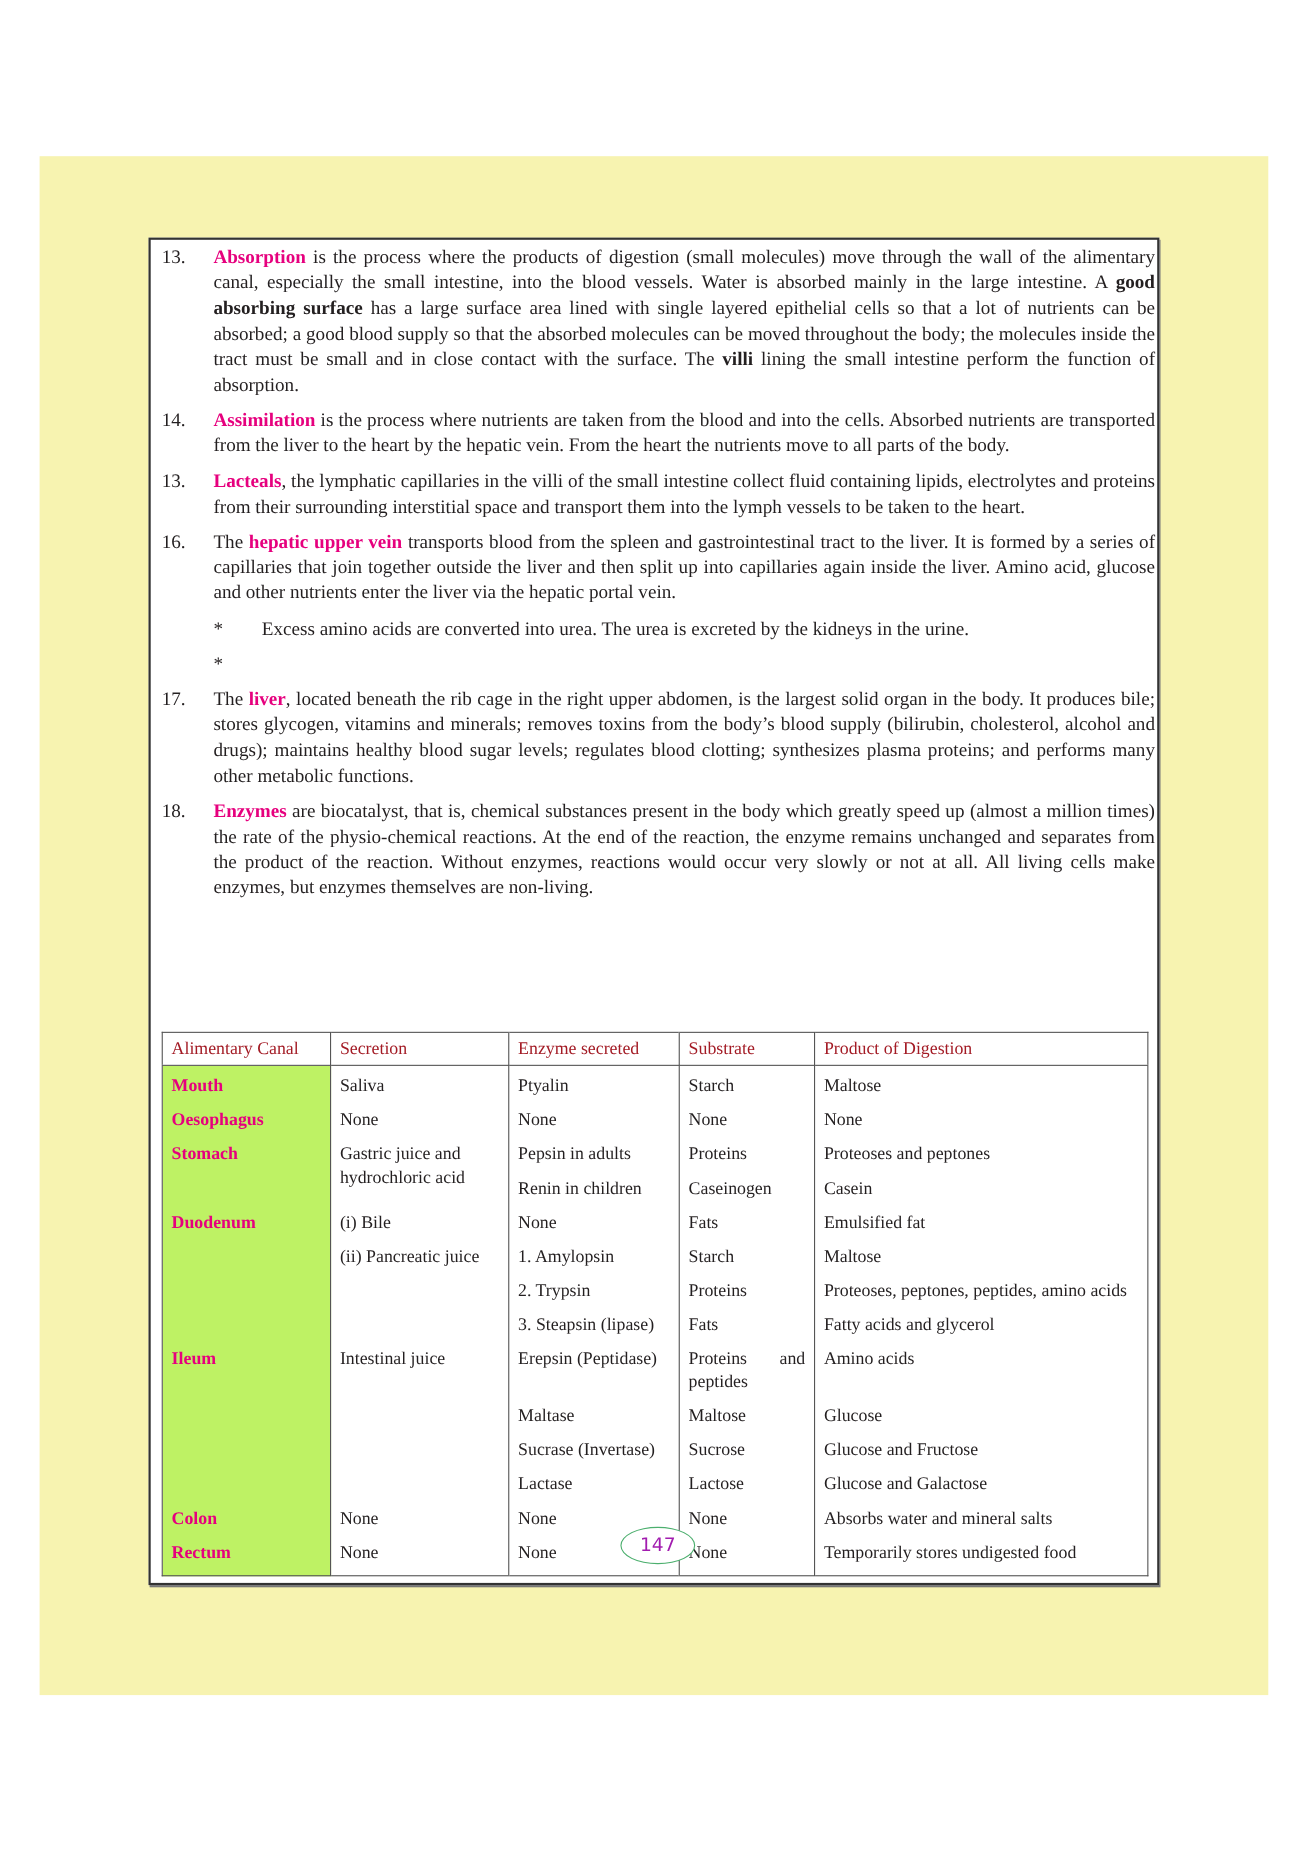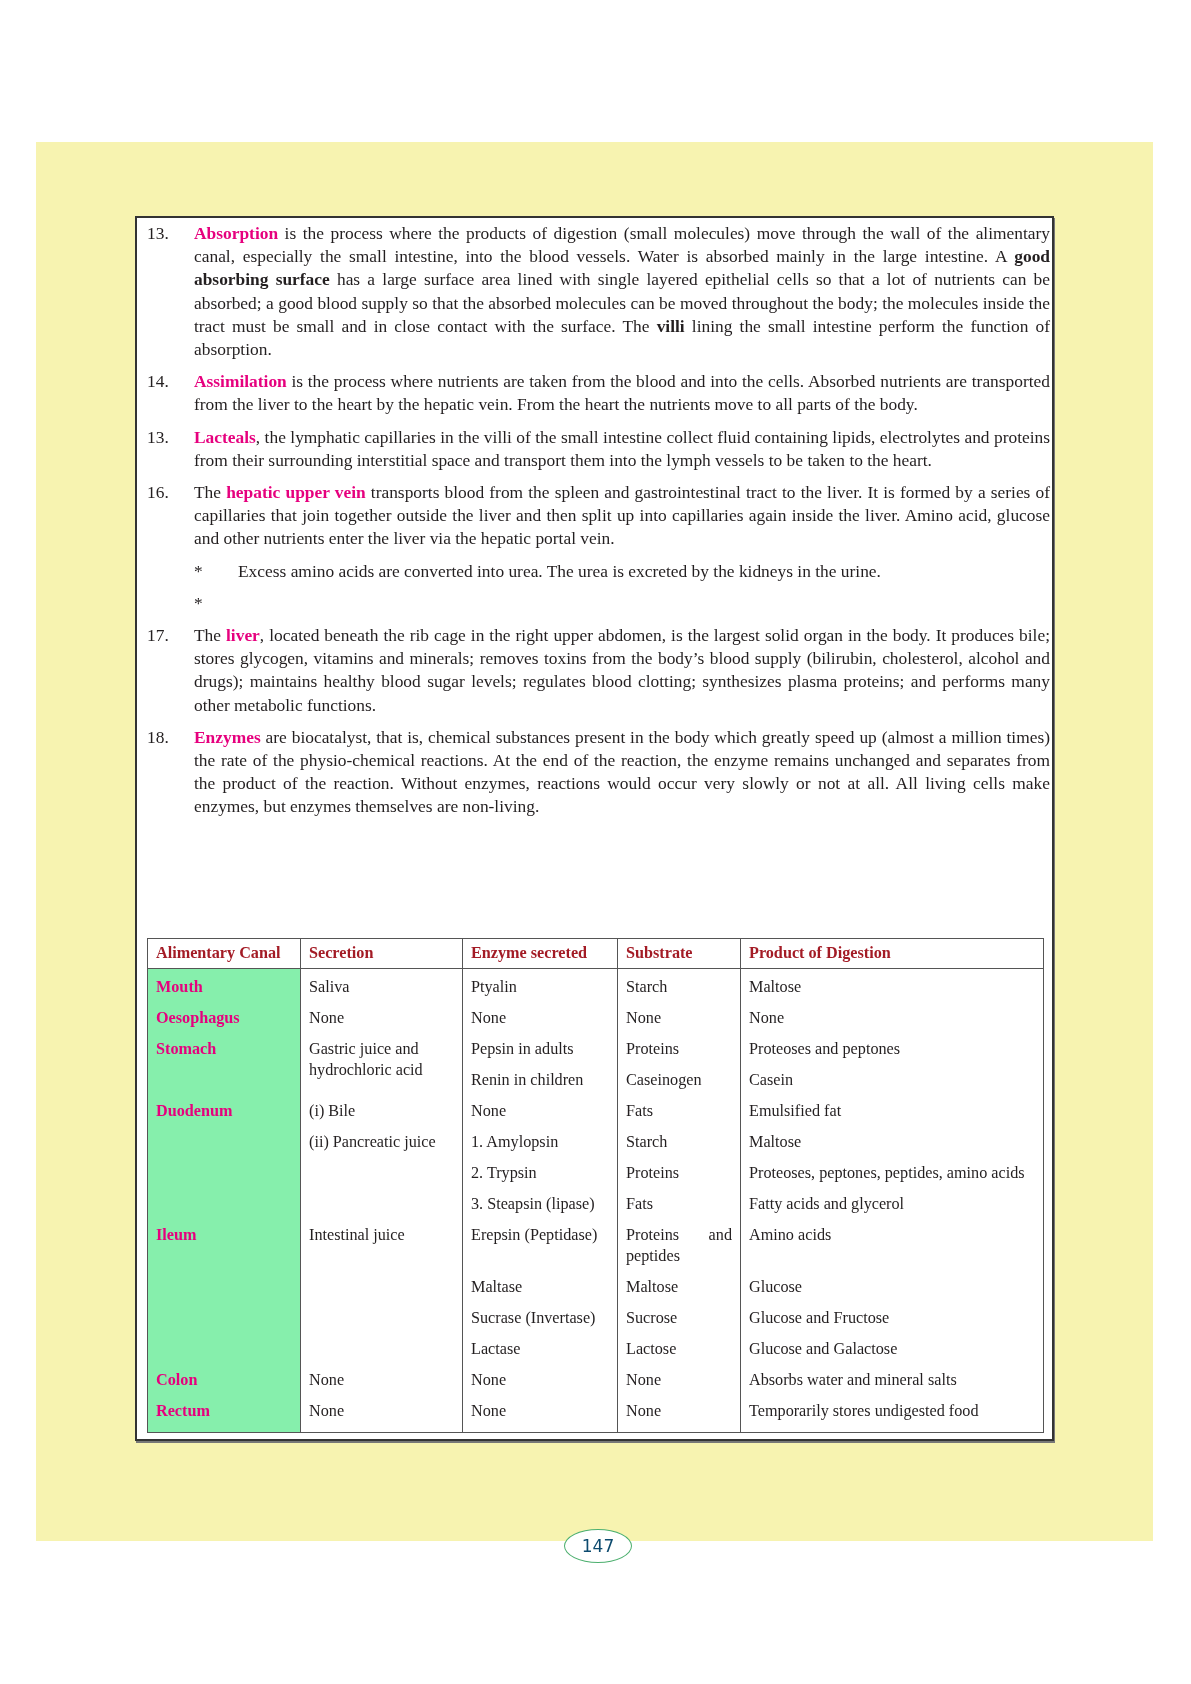--- a/index.html
+++ b/index.html
@@ -16,31 +16,31 @@
   b.bold { font-weight:bold; }
   .bullet { display:flex; font-size:17.4px; line-height:23.2px; margin-left:47px; margin-bottom:9px; }
   .bullet .star { width:44px; flex:none; }
   .title-box { position:absolute; left:9px; top:662px; width:896px; height:42px;
                background:#fcfae4; border:1px solid #555; box-shadow:1px 2px 0 #999;
                display:flex; align-items:center; justify-content:center; }
   .title-box span { color:#2b3590; font-family:"DejaVu Sans", sans-serif; font-style:italic;
                     font-size:21px; letter-spacing:0.5px; }
   table.summary { position:absolute; left:10px; top:720px; width:897px; border-collapse:collapse;
                   border:1px solid #555; font-size:16.2px; }
-  table.summary th { color:#a31b25; font-weight:bold; text-align:left; padding:5px 8px 5px 8px;
+  table.summary th { color:#a31b25; font-weight:normal; text-align:left; padding:5px 8px 5px 8px;
                      border-bottom:1px solid #555; border-right:1px solid #555; height:19px; }
   table.summary td { vertical-align:top; padding:0 8px; border-right:1px solid #555; line-height:21px; }
   table.summary th:last-child, table.summary td:last-child { border-right:none; }
-  td.canal { background:#86efac; color:#e6007e; font-weight:bold; }
+  td.canal { background:#bef264; color:#e6007e; font-weight:bold; }
   .cell-line { display:block; height:31px; }
   .cell-line.tall { height:52px; }
   .cell-line.first { margin-top:8px; }
-  .page-num { position:absolute; left:564px; top:1529px; width:66px; height:32px; border:1.5px solid #4caf6e;
+  .page-num { position:absolute; left:564px; top:1388px; width:66px; height:32px; border:1.5px solid #4caf6e;
               border-radius:50%; background:#ffffff; display:flex; align-items:center; justify-content:center;
-              font-family:"DejaVu Sans", sans-serif; font-size:17px; color:#0c4a6e;text-align:center; }
+              font-family:"DejaVu Sans", sans-serif; font-size:17px; color:#a21caf;text-align:center; }
 </style>
 </head>
 <body>
 
 <div class="page-bg"></div>
 
 <div class="content-box">
   <div class="items">
 
     <div class="item">

